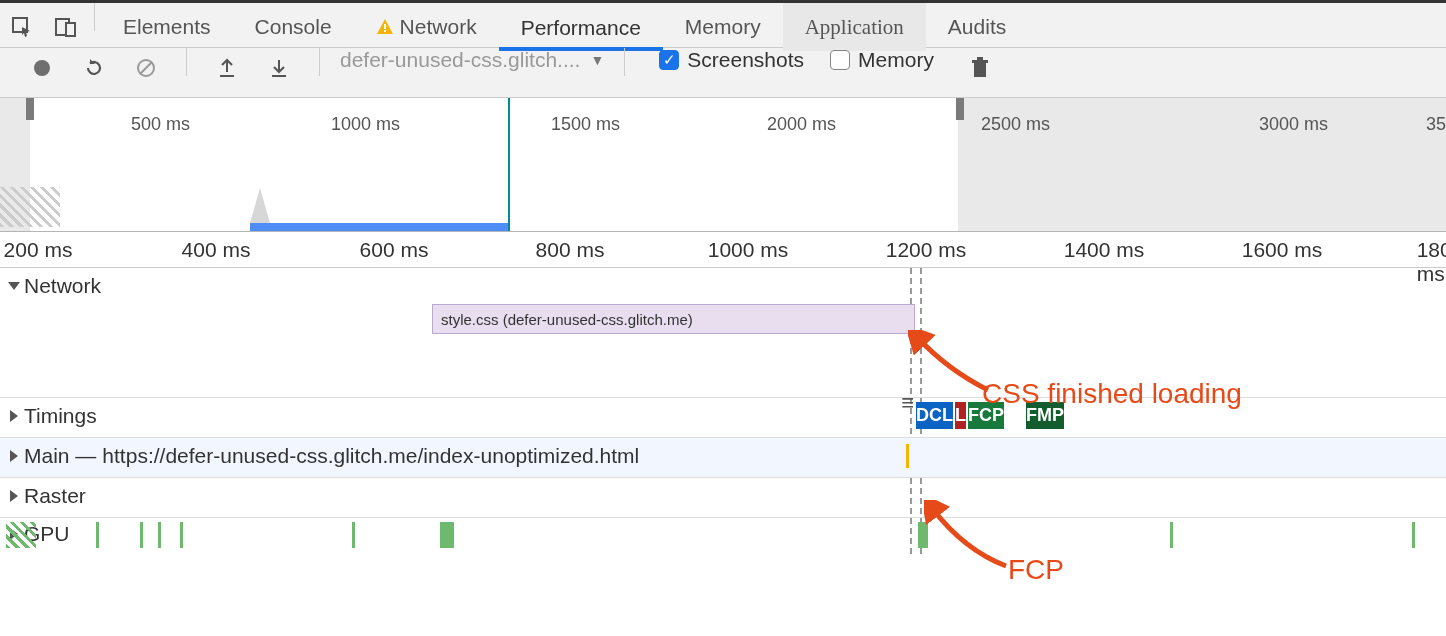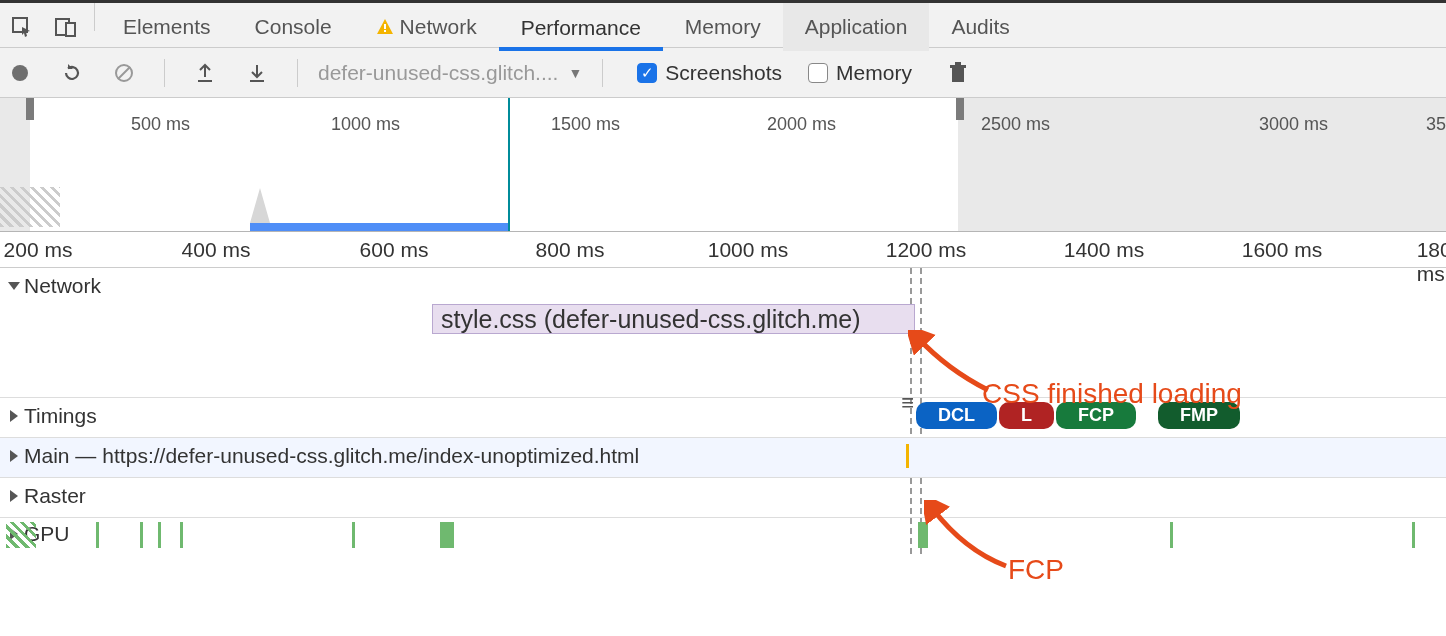--- a/index.html
+++ b/index.html
@@ -4,25 +4,25 @@
 <style>
   * { box-sizing: border-box; margin: 0; padding: 0; font-family: -apple-system, BlinkMacSystemFont, "Segoe UI", Helvetica, Arial, sans-serif; }
   body { width: 1446px; height: 636px; background: #fff; color: #333; overflow: hidden; font-size: 20px; }
 
   
   .tabbar { display: flex; align-items: flex-start; height: 48px; border-top: 3px solid #333; border-bottom: 1px solid #ccc; background: #f2f2f2; }
   .iconbtn { width: 44px; height: 48px; display: flex; align-items: center; justify-content: center; cursor: pointer; color: #555; }
   .divider { width: 1px; height: 28px; background: #ccc; margin: 0 6px; }
   .tab { padding: 0 22px; height: 48px; display: flex; align-items: center; color: #555; cursor: pointer; font-size: 21px; }
   .tab.active { color: #333; border-bottom: 4px solid #1a73e8; padding-top: 5px; }
-  .tab.highlight { background: #e8e8e8; }
+  .tab.highlight { background: #e8e8e8; font-family: Liberation Serif, serif; }
   .warn-icon { width: 18px; height: 18px; margin-right: 6px; }
 
   
-  .toolbar { display: flex; align-items: center; height: 50px; border-bottom: 1px solid #ccc; background: #f2f2f2; padding: 0 0; gap: 12px; }
+  .toolbar { display: flex; align-items: flex-start; height: 50px; border-bottom: 1px solid #ccc; background: #f2f2f2; padding: 0 22px; gap: 12px; }
   .toolbar .tbtn { width: 40px; height: 40px; display:flex; align-items:center; justify-content:center; color:#555; cursor:pointer; }
   .toolbar .divider2 { width:1px; height:28px; background:#ccc; margin:0 8px; }
   .dropdown { display:flex; align-items:center; color:#999; font-size:21px; max-width:320px; overflow:hidden; white-space:nowrap; cursor:pointer; }
   .dropdown .caret { margin-left:10px; color:#777; font-size:14px;}
   .cbwrap { display:flex; align-items:center; gap:8px; margin-left:14px; font-size:21px; color:#333; }
   .cb { width:20px; height:20px; border:1px solid #888; border-radius:4px; display:flex; align-items:center; justify-content:center; background:#fff;}
   .cb.checked { background:#1a73e8; border-color:#1a73e8; color:#fff; font-size:15px; }
 
   
   .overview { position:relative; height:134px; border-bottom:1px solid #b5b5b5; background:#fff; }
@@ -41,24 +41,24 @@
   
   .tracks { position:relative; }
   .dashpair { position:absolute; top:0; bottom:0; width:0; border-left:2px dashed #999; }
   .dashpair.two { margin-left:10px; }
 
   .track { position:relative; border-bottom:1px solid #ddd; }
   .trackhead { display:flex; align-items:center; gap:6px; padding:6px 10px; font-size:21px; color:#333; cursor:pointer; }
   .tri { width:0;height:0;border-top:6px solid transparent;border-bottom:6px solid transparent;border-left:8px solid #555; }
   .tri.down { transform:rotate(90deg); }
 
-  .netbar { position:absolute; top:36px; height:30px; background:#e8deef; border:1px solid #b9a8d0; display:flex; align-items:center; padding:0 8px; font-size:25px; color:#333; overflow:hidden; white-space:nowrap;}
+  .netbar { position:absolute; top:36px; height:30px; background:#e8deef; border:1px solid #b9a8d0; display:flex; align-items:center; padding:0 8px; font-size:15px; color:#333; overflow:hidden; white-space:nowrap;}
 
   .timing-badges { position:absolute; top:4px; display:flex; gap:2px; font-size:18px; font-weight:600;}
-  .badge { padding:3px 22px; color:#fff;border-radius:10px;}
+  .badge { padding:3px 0; color:#fff;}
   .b-dcl{background:#0b63c4;} .b-l{background:#b02323;} .b-fcp{background:#177a3c;} .b-fmp{background:#125c2d;margin-left:20px;}
 
   .mainrow { background:#f2f6ff; }
   .yellowtick { position:absolute; top:6px; width:3px; height:24px; background:#f4b400;}
 
   .gpu-bars { position:absolute; top:4px; height:26px; }
   .gbar { position:absolute; top:0; bottom:0; background:#6fb96f; }
   .gstripe { position:absolute; top:0; bottom:0; width:30px; background:repeating-linear-gradient(45deg,#6fb96f,#6fb96f 3px,transparent 3px,transparent 7px);}
 
   .dots { position:absolute; right:530px; top:-4px; font-size:22px; color:#555; letter-spacing:2px;}

